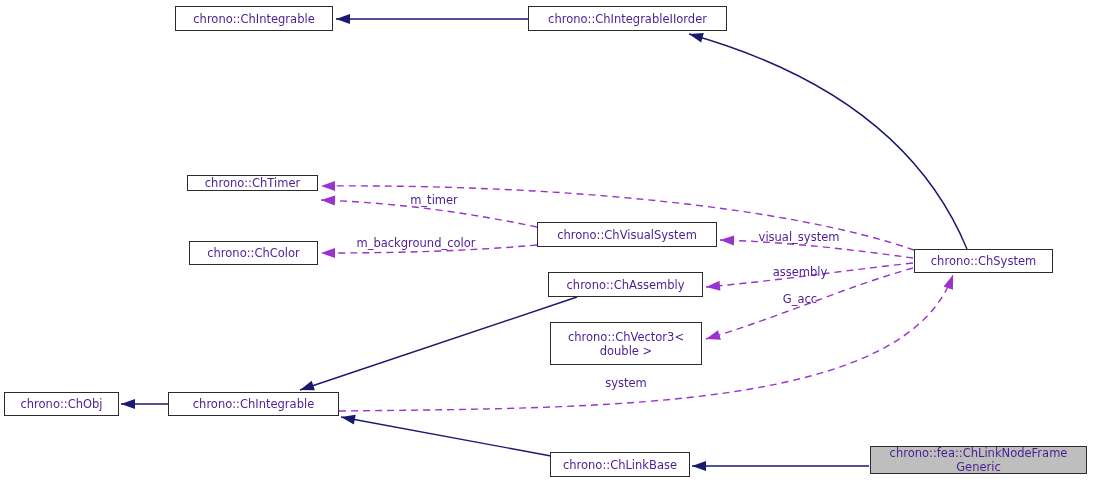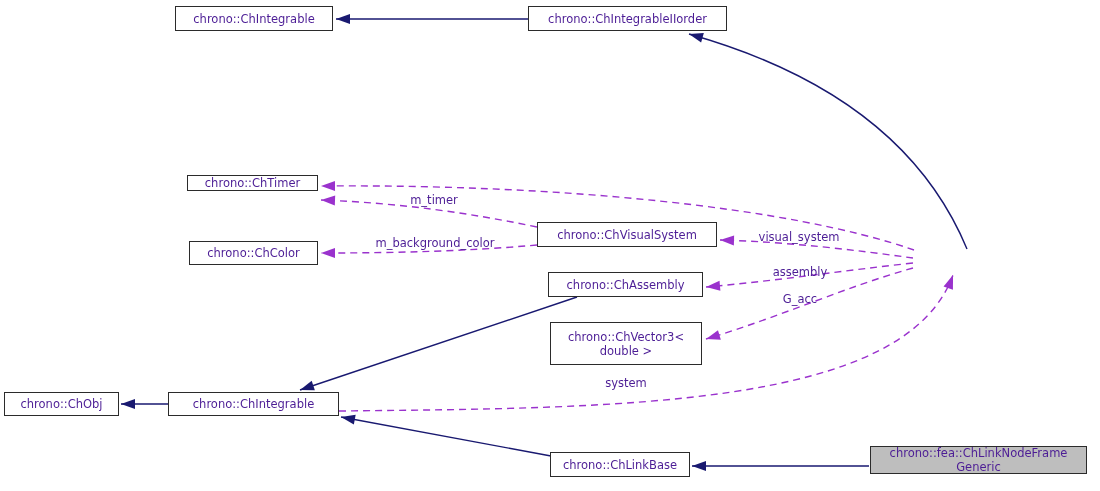--- a/index.html
+++ b/index.html
@@ -32,21 +32,21 @@
   .n-chassembly          { left:548px; top:272px; width:155px; height:25px; }
   .n-chvector3           { left:550px; top:322px; width:152px; height:43px; }
   .n-chobj               { left:4px;   top:392px; width:115px; height:24px; }
   .n-chphysicsitem       { left:168px; top:392px; width:171px; height:24px; }
   .n-chsystem            { left:914px; top:249px; width:139px; height:24px; }
   .n-chlinkbase          { left:550px; top:452px; width:140px; height:25px; }
   .n-chlinknodeframegeneric { left:870px; top:446px; width:217px; height:28px; }
   
   .l-timers            { left:627px; top:131px; }
   .l-m-timer           { left:434px; top:200px; }
-  .l-m-background-color{ left:435px; top:243px; }
+  .l-m-background-color{ left:416px; top:243px; }
   .l-visual-system     { left:799px; top:237px; }
   .l-assembly          { left:800px; top:272px; }
   .l-g-acc             { left:800px; top:299px; }
   .l-system            { left:626px; top:383px; }
   .inherit { stroke:#191970; stroke-width:1.4; fill:none; }
   .usage   { stroke:#9a32cd; stroke-width:1.4; fill:none; stroke-dasharray:7 5; }
 </style>
 </head>
 <body>
 
@@ -81,20 +81,21 @@
   <div class="node n-chintegrable">chrono::ChIntegrable</div>
   <div class="node n-chintegrableiiorder">chrono::ChIntegrableIIorder</div>
   <div class="node n-chtimer">chrono::ChTimer</div>
   <div class="node n-chcolor">chrono::ChColor</div>
   <div class="node n-chvisualsystem">chrono::ChVisualSystem</div>
   <div class="node n-chassembly">chrono::ChAssembly</div>
   <div class="node n-chvector3">chrono::ChVector3&lt;
 double &gt;</div>
   <div class="node n-chobj">chrono::ChObj</div>
   <div class="node n-chphysicsitem">chrono::ChIntegrable</div>
+  <div class="node n-chsystem">chrono::ChSystem</div>
   <div class="node n-chlinkbase">chrono::ChLinkBase</div>
   <div class="node current n-chlinknodeframegeneric">chrono::fea::ChLinkNodeFrame
 Generic</div>
 
   <div class="elabel l-m-timer">m_timer</div>
   <div class="elabel l-m-background-color">m_background_color</div>
   <div class="elabel l-visual-system">visual_system</div>
   <div class="elabel l-assembly">assembly</div>
   <div class="elabel l-g-acc">G_acc</div>
   <div class="elabel l-system">system</div>

